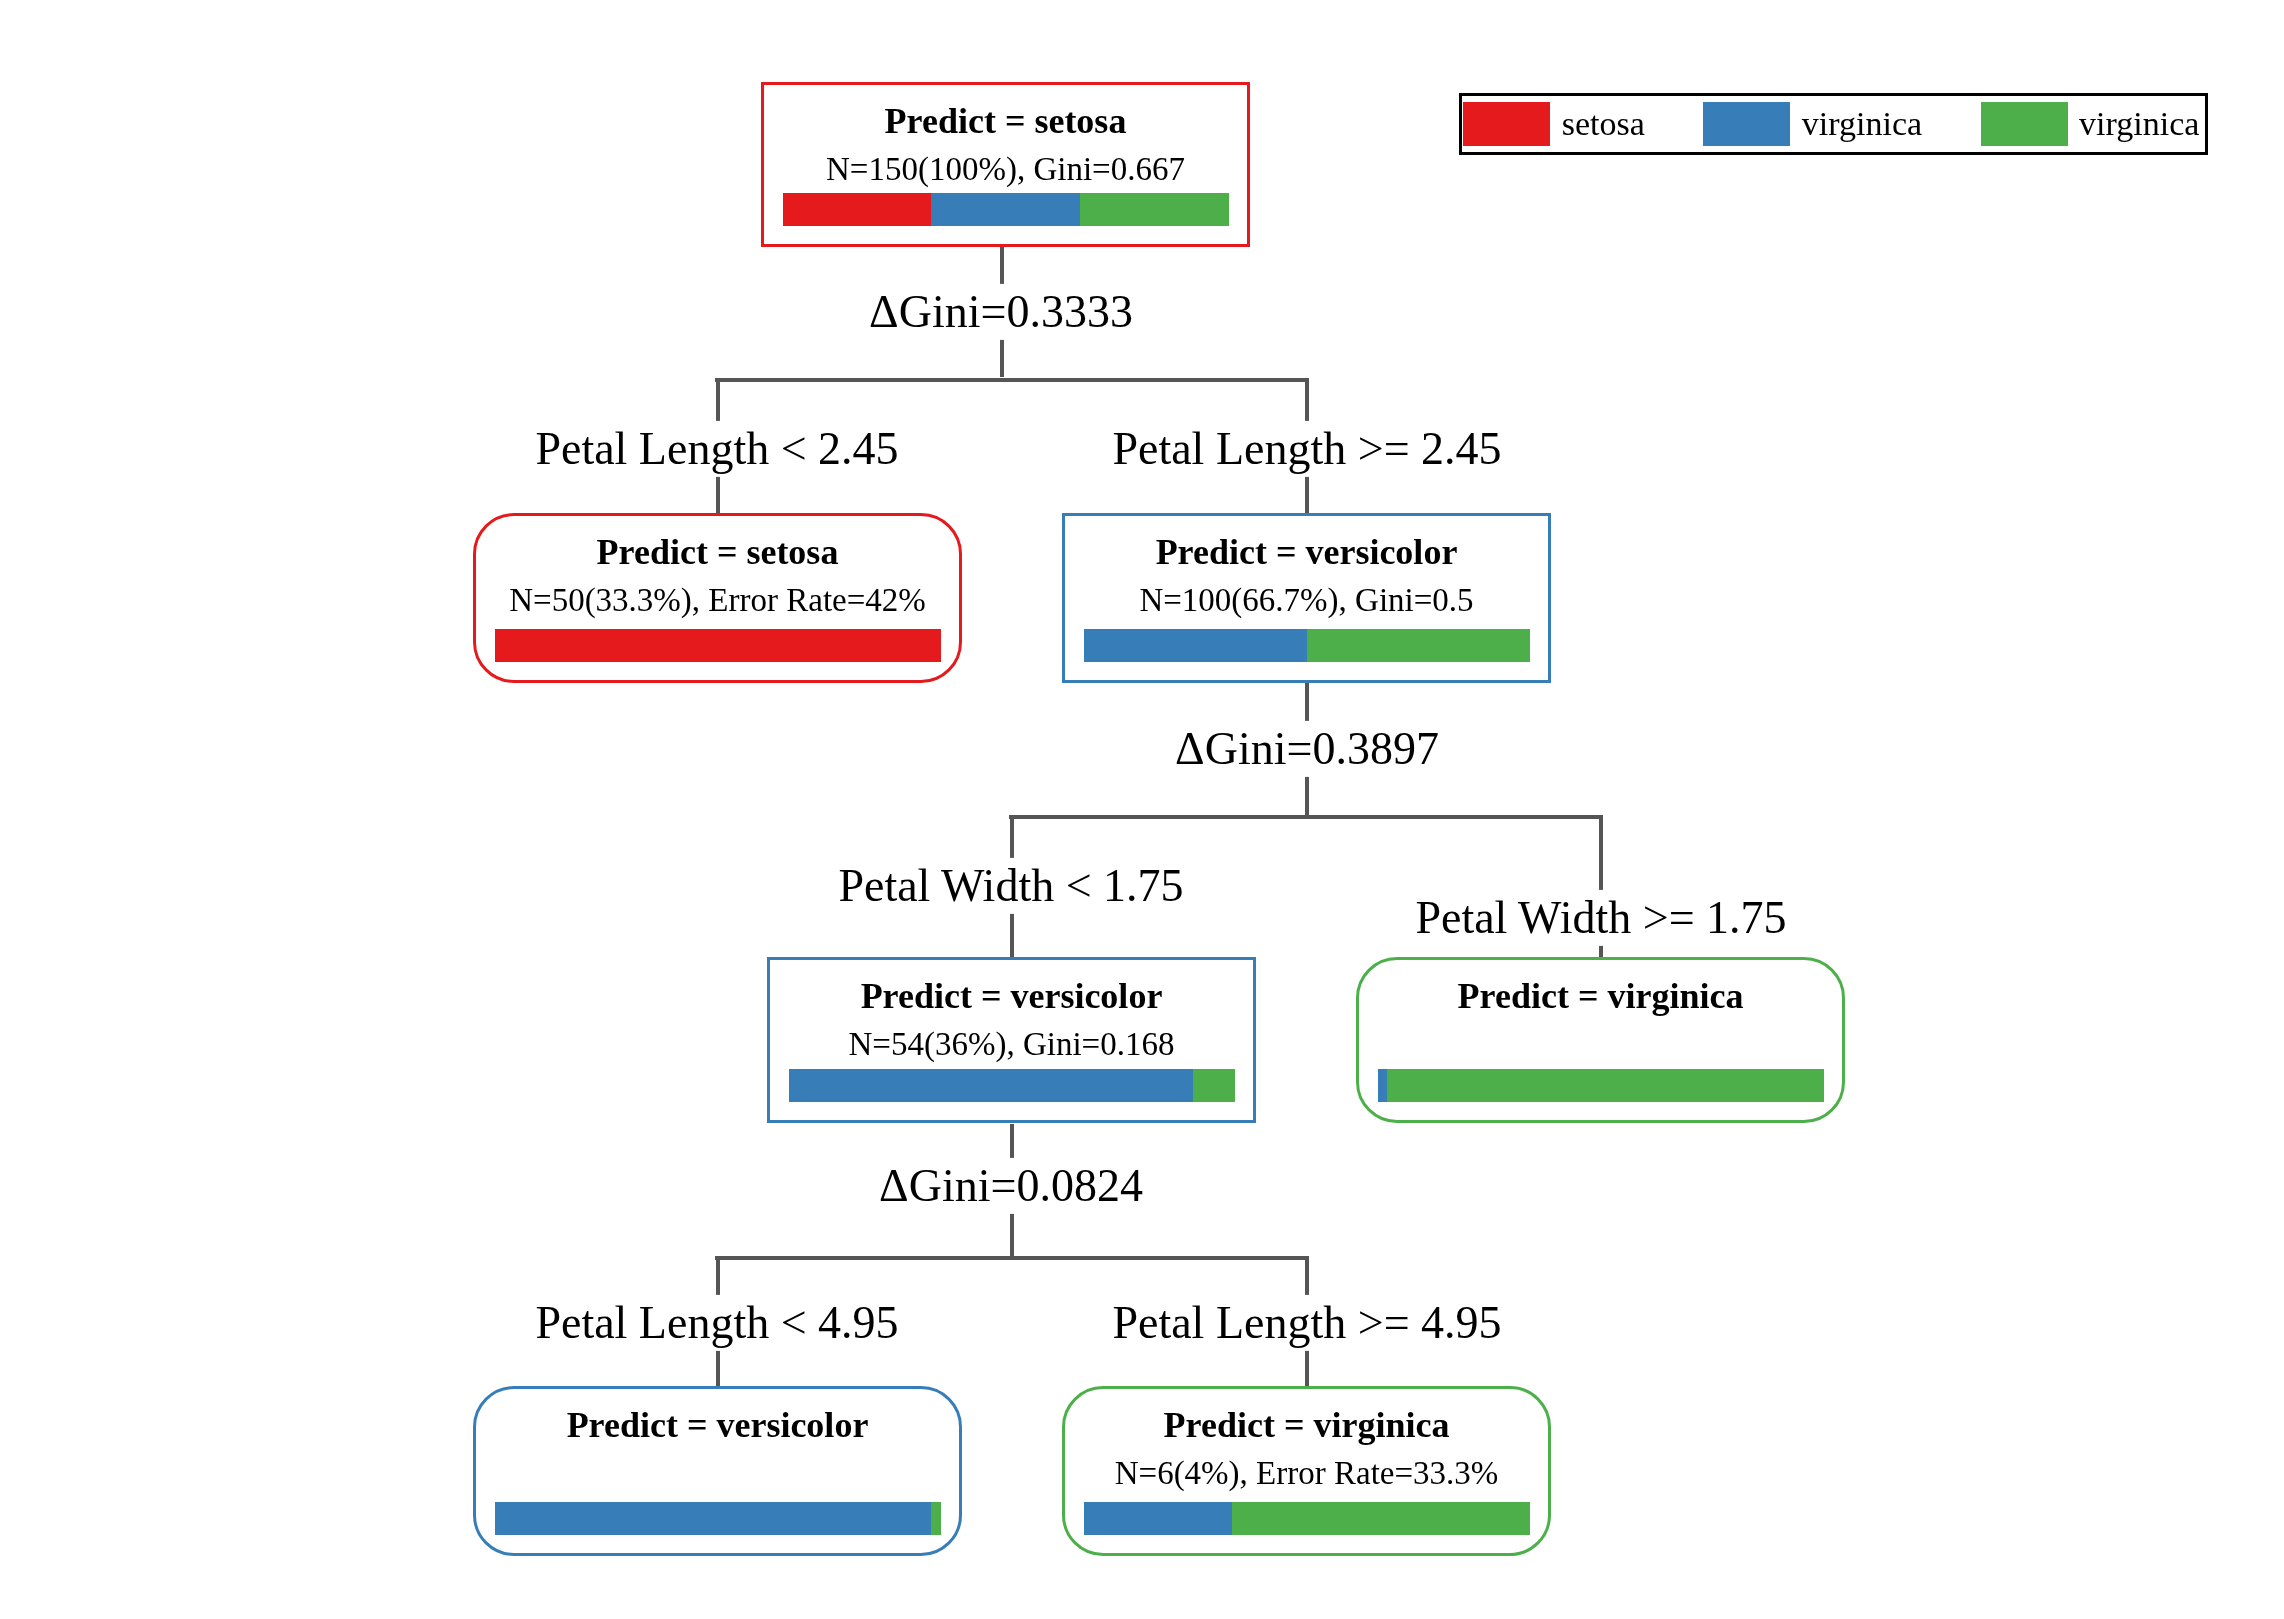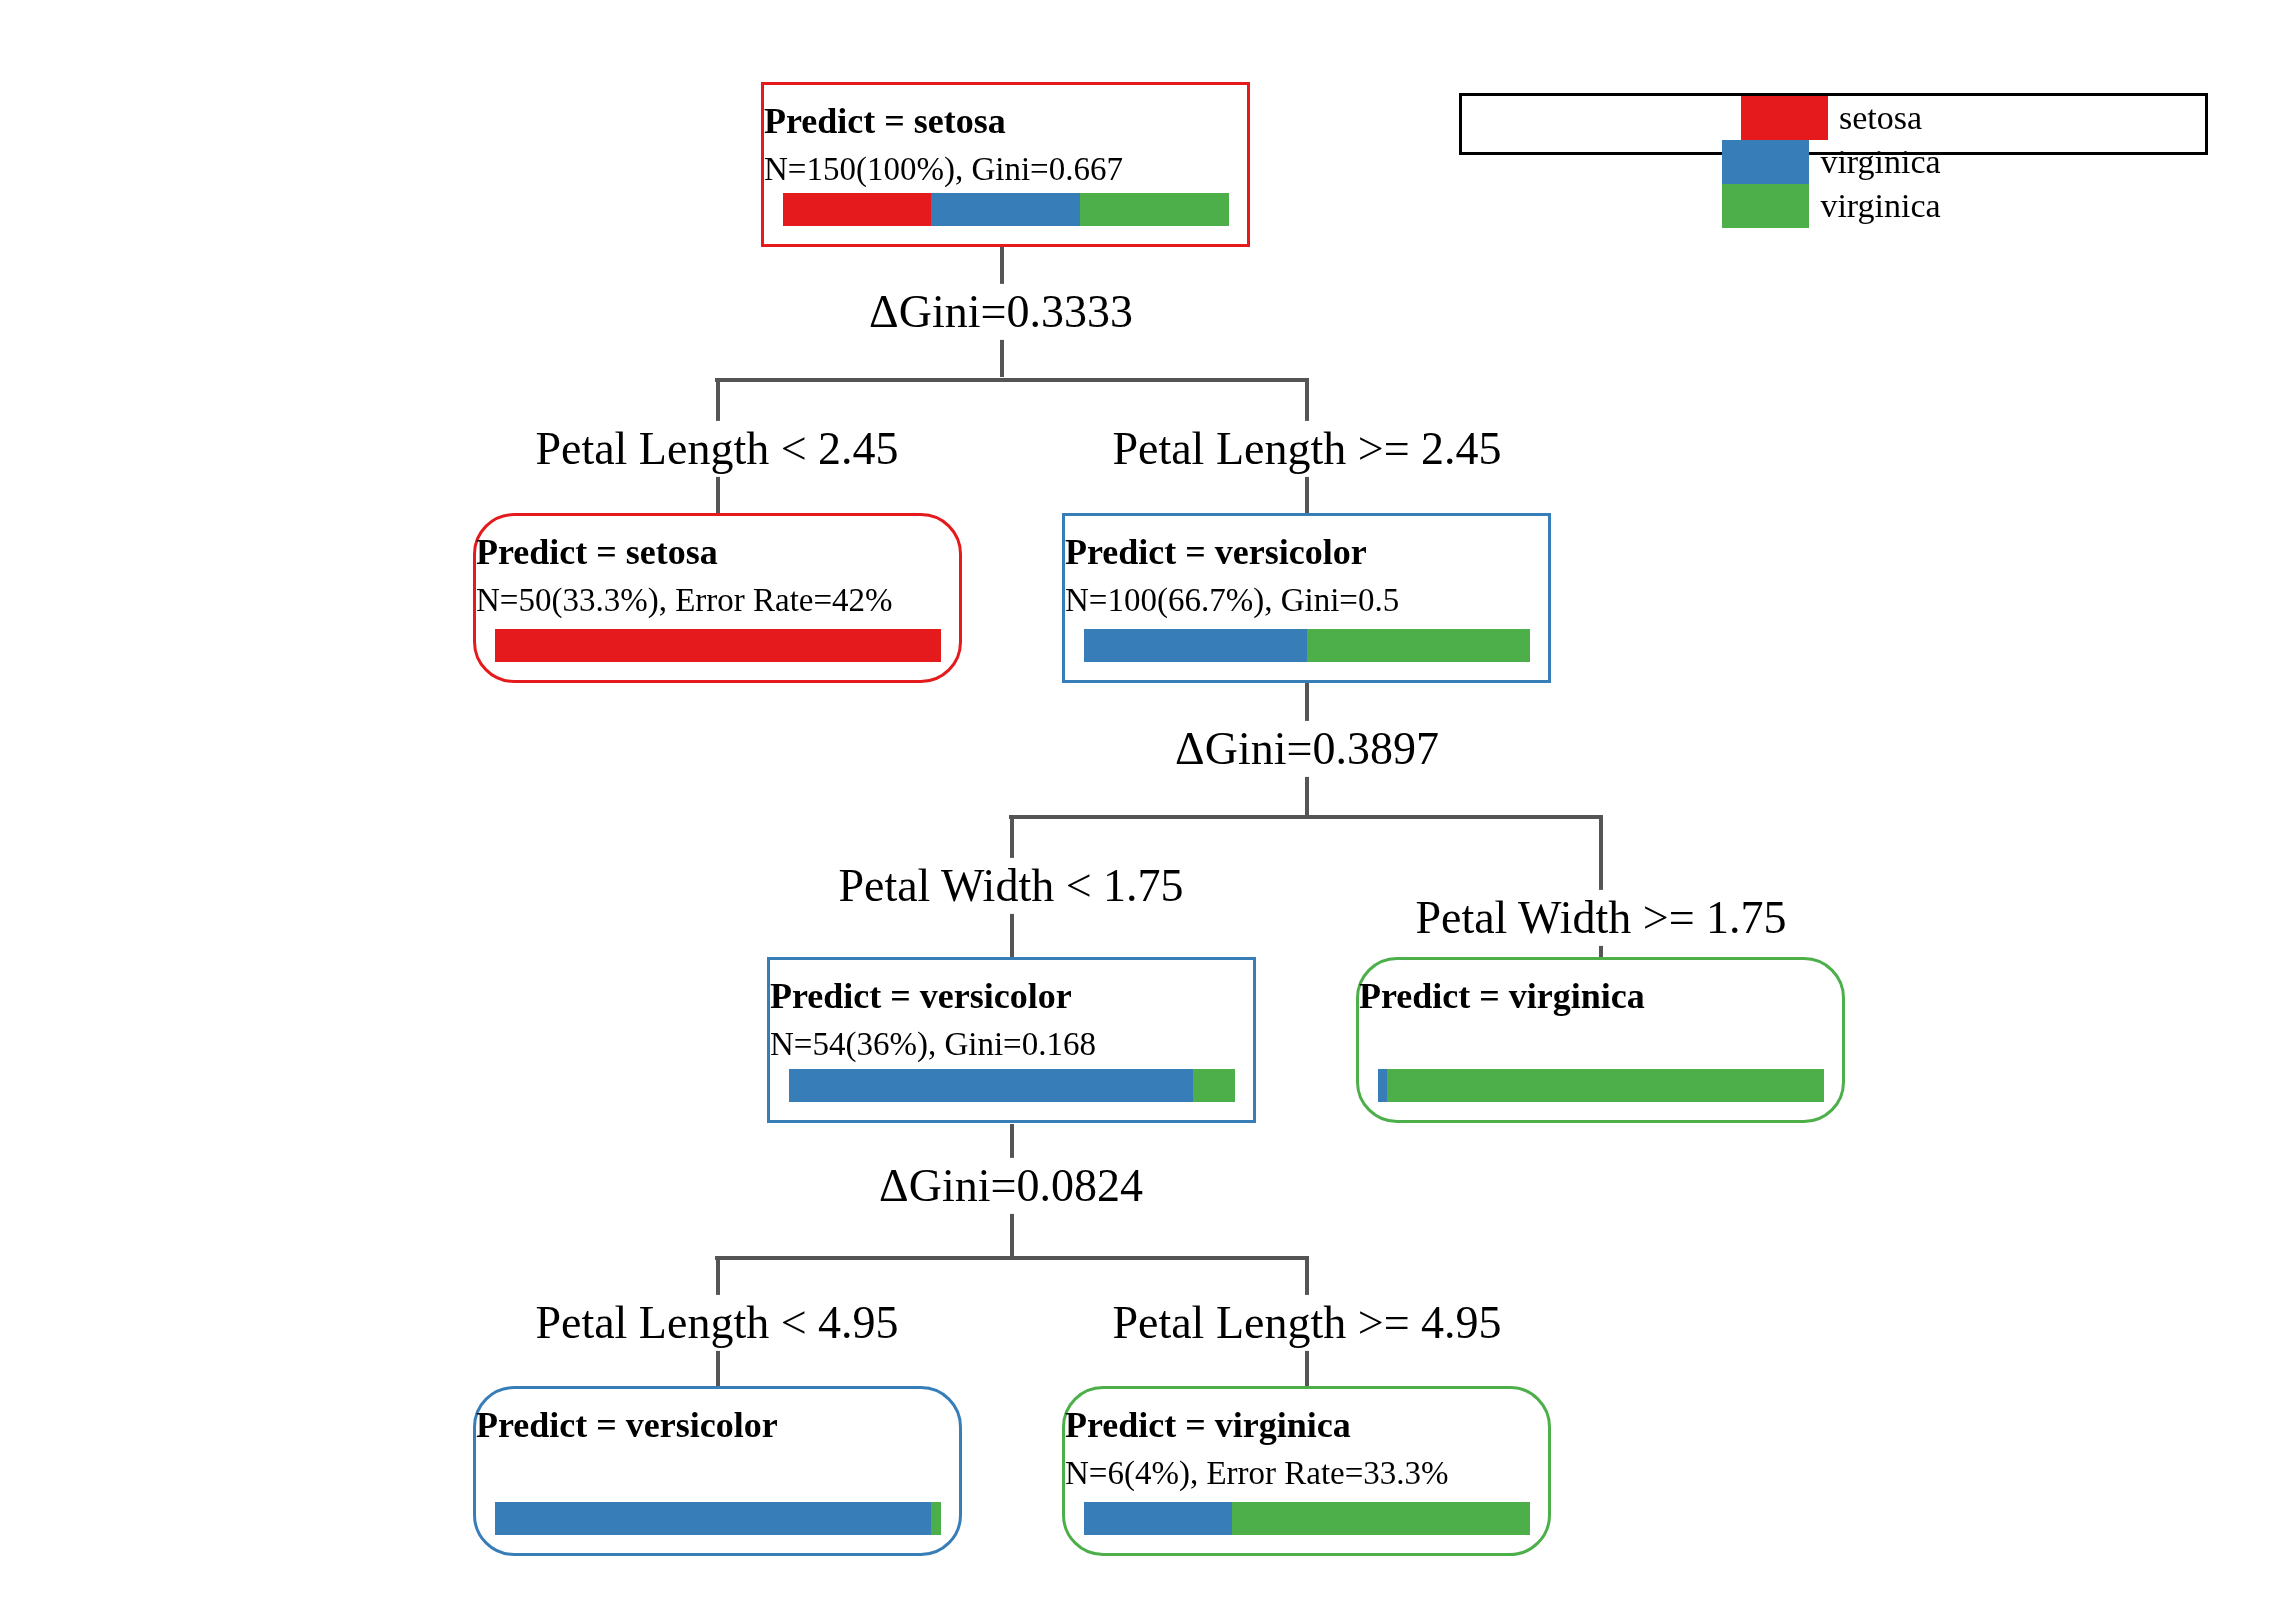--- a/index.html
+++ b/index.html
@@ -3,38 +3,38 @@
 <meta charset="utf-8">
 <style>
   html,body{margin:0;padding:0;background:#ffffff;}
   #canvas{
     position:relative;width:2284px;height:1619px;background:#ffffff;overflow:hidden;
     font-family:"Liberation Serif","DejaVu Serif",serif;color:#000;
     --line-color:#555555;
   }
   .node{
     position:absolute;width:489px;box-sizing:border-box;background:#fff;
-    border:3.6px solid #000;display:flex;flex-direction:column;
+    border:3.6px solid #000;display:flex;flex-direction:column;align-items:center;
     padding-top:15.6px;z-index:2;
   }
   .node.leaf{border-radius:41px;}
   .node-title{font-weight:bold;font-size:36px;line-height:1.12;white-space:nowrap;}
   .node-stats{font-size:33px;line-height:1.12;margin-top:10px;white-space:nowrap;}
   .bar{position:absolute;left:18.5px;right:18.5px;bottom:18.5px;height:33px;display:flex;overflow:hidden;}
   .vline,.hline{position:absolute;background:var(--line-color,#555);z-index:0;}
   .vline{width:3.6px;}
   .hline{height:3.6px;}
   .conn-label{
     position:absolute;transform:translate(-50%,-50%);background:#ffffff;
     font-size:46px;line-height:1.1;padding:2.8px 10px;white-space:nowrap;z-index:1;
   }
   .legend{
     position:absolute;left:1459px;top:93px;width:749px;height:62px;box-sizing:border-box;
     border:3.6px solid #000;background:#fff;display:flex;align-items:center;
-    justify-content:space-between;padding:0 5.7px 0 1.4px;flex-direction:column;
+    justify-content:space-between;padding:0 5.7px 0 1.4px;
   }
   .legend-item{display:flex;align-items:center;}
   .legend-swatch{width:87px;height:44px;margin-right:11.4px;flex:none;}
   .legend-label{font-size:34px;white-space:nowrap;}
 </style>
 </head>
 <body>
 
 <div id="canvas" style="--line-color: #555555;">
 

